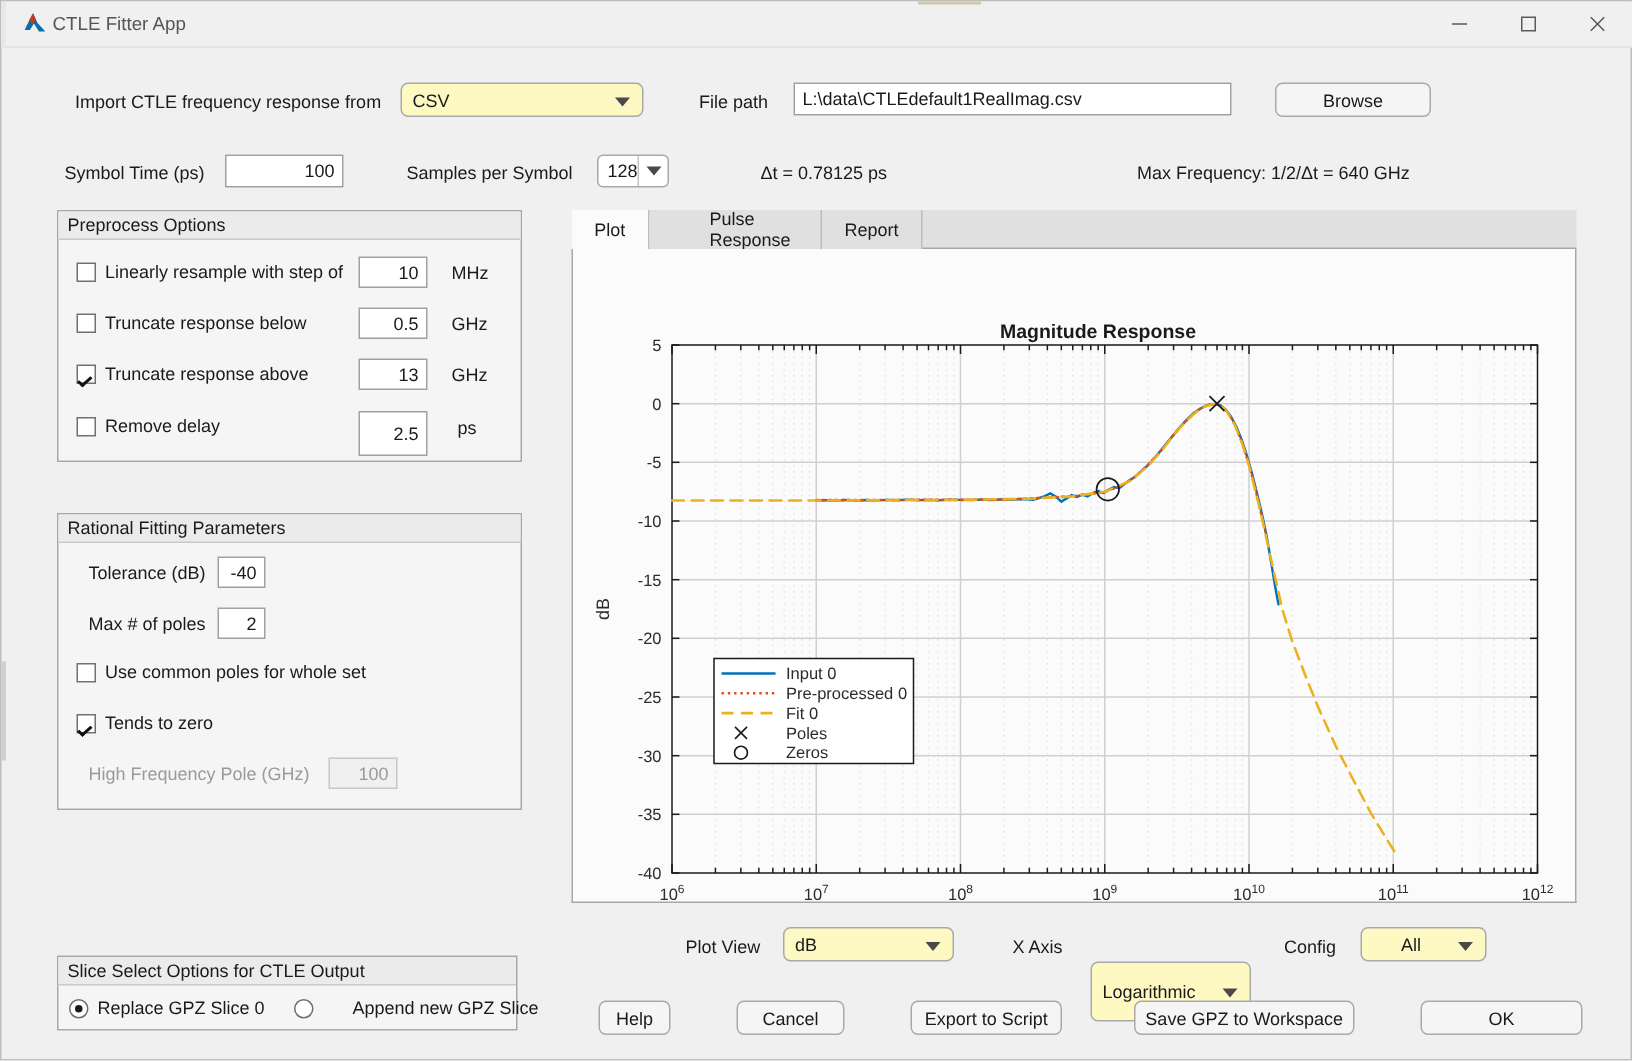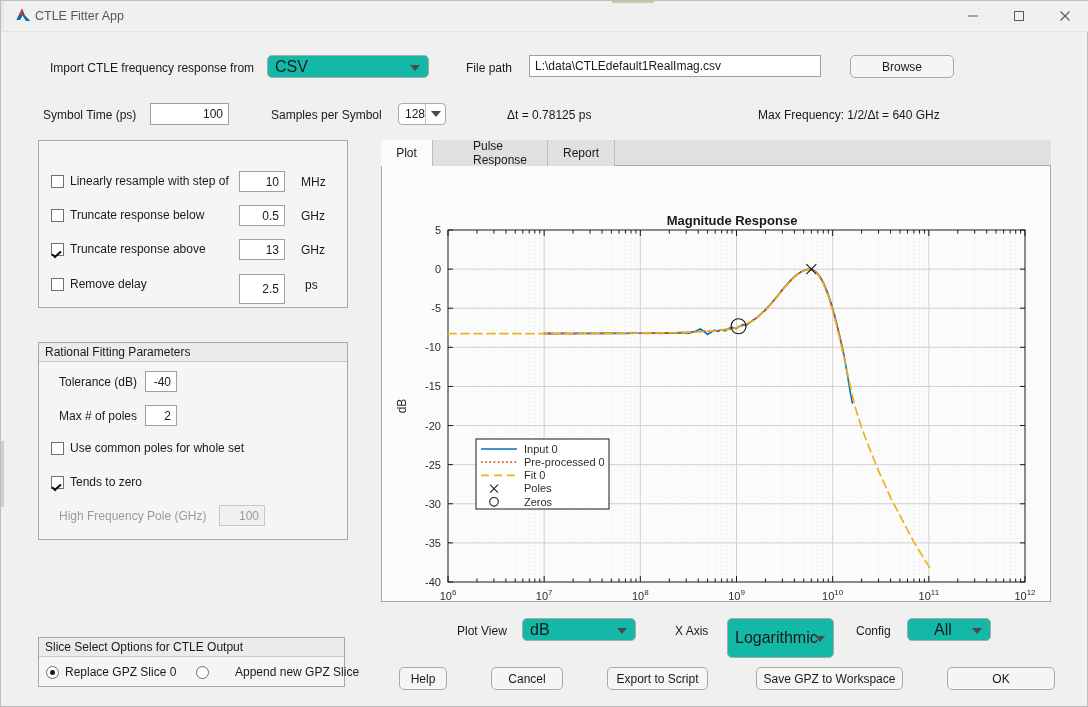--- a/index.html
+++ b/index.html
@@ -54,23 +54,23 @@
     background: #fff; border: 1px solid #a0a0a0;
     font-family: "Liberation Sans", sans-serif; font-size: 12px;
     color: #1a1a1a;
     padding: 0 5px;
     outline: none;
   }
   .tfield.right { text-align: right; }
 
   .ddown {
     position: absolute;
-    background: #14b8a6; border: 1px solid #a9a9a9; border-radius: 5px;
+    background: #fef9c3; border: 1px solid #a9a9a9; border-radius: 5px;
     display: flex; align-items: center;
-    padding-left: 7px; font-size: 16px; color: #1a1a1a;
+    padding-left: 7px; font-size: 12px; color: #1a1a1a;
   }
   .ddown .caret {
     position: absolute; right: 8px; top: 50%; margin-top: -2px;
     width: 0; height: 0;
     border-left: 5px solid transparent; border-right: 5px solid transparent;
     border-top: 6px solid #4a4a4a;
   }
   .spinner {
     position: absolute;
     background: #fff; border: 1px solid #a9a9a9; border-radius: 4px;
@@ -231,20 +231,21 @@
     <span class="val">128</span>
     <span class="arrowbox">
         <i></i>
       </span>
   </div>
 
   <span class="lbl" style="left:506px; top:107px;">Δt = 0.78125 ps</span>
   <span class="lbl" style="left:757px; top:107px;">Max Frequency: 1/2/Δt = 640 GHz</span>
 
   <div class="panel" style="left:37px; top:139px; width:310px; height:168px;">
+    <div class="panel-title">Preprocess Options</div>
 
     <div class="cbrow" style="left:12px; top:33px;">
       <span class="cbox"></span>
       <span class="cblabel">Linearly resample with step of</span>
     </div>
     <input class="tfield right" style="left: 200px; top: 30px; width: 46px; height: 21px;" type="text" value="10">
     <span class="lbl" style="left:262px; top:34px;">MHz</span>
 
     <div class="cbrow" style="left:12px; top:67px;">
       <span class="cbox"></span>
@@ -573,21 +574,21 @@
     </div>
   </div>
 
   <span class="lbl" style="left:456px; top:623px;">Plot View</span>
   <div class="ddown" style="left:521px; top:617px; width:114px; height:23px;">
     <span>dB</span>
     <span class="caret"></span>
   </div>
 
   <span class="lbl" style="left:674px; top:623px;">X Axis</span>
-  <div class="ddown" style="left:726px; top:617px; width:107px; height:40px;">
+  <div class="ddown" style="left:726px; top:640px; width:107px; height:40px;">
     <span>Logarithmic</span>
     <span class="caret"></span>
   </div>
 
   <span class="lbl" style="left:855px; top:623px;">Config</span>
   <div class="ddown" style="left:906px; top:617px; width:84px; height:23px;padding-left:26px;">
     <span>All</span>
     <span class="caret"></span>
   </div>
 

